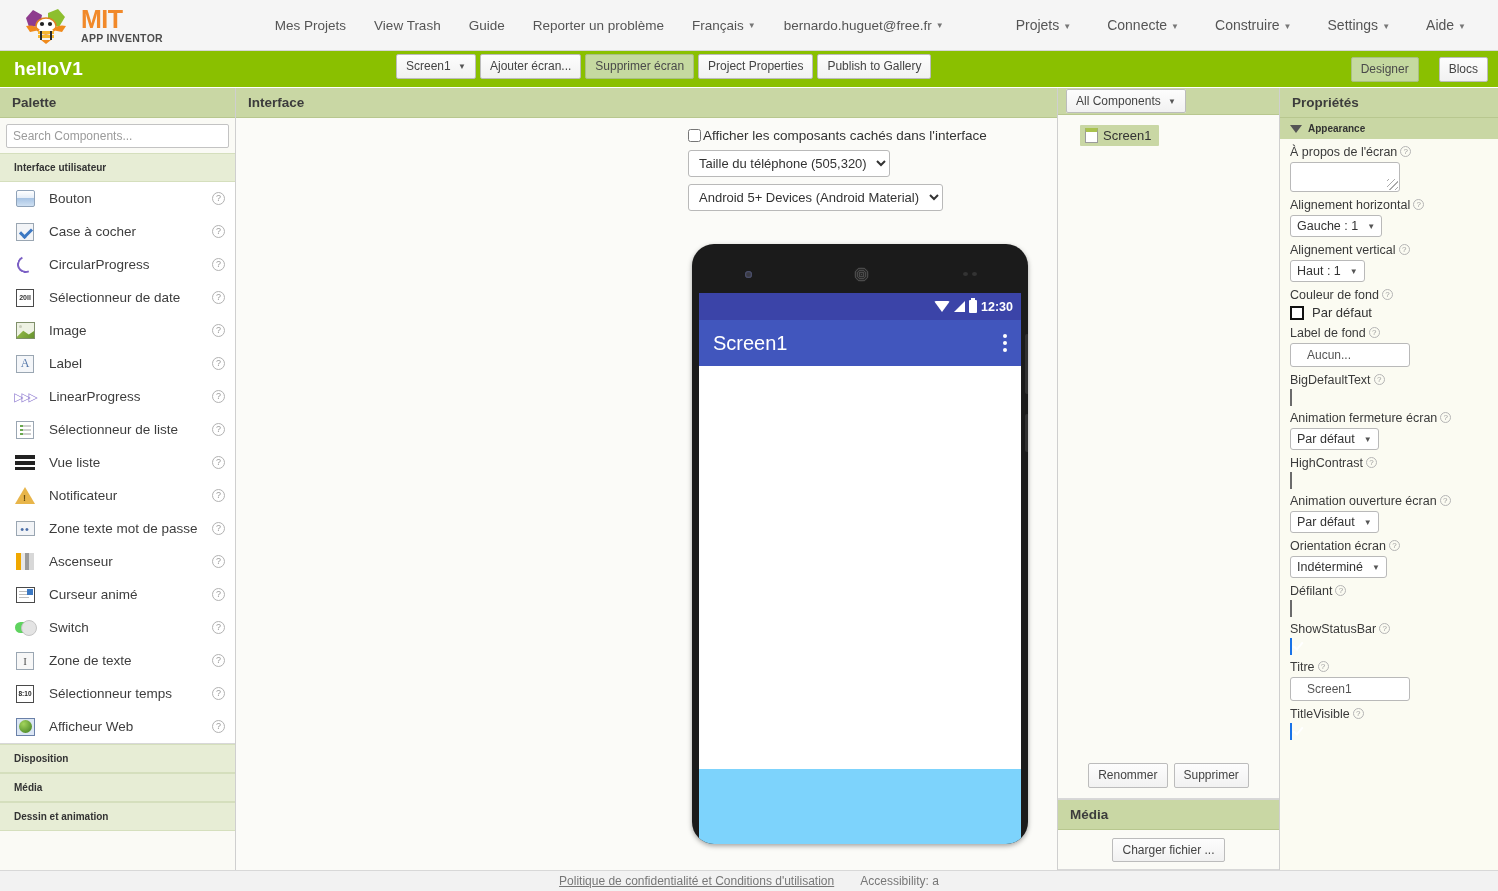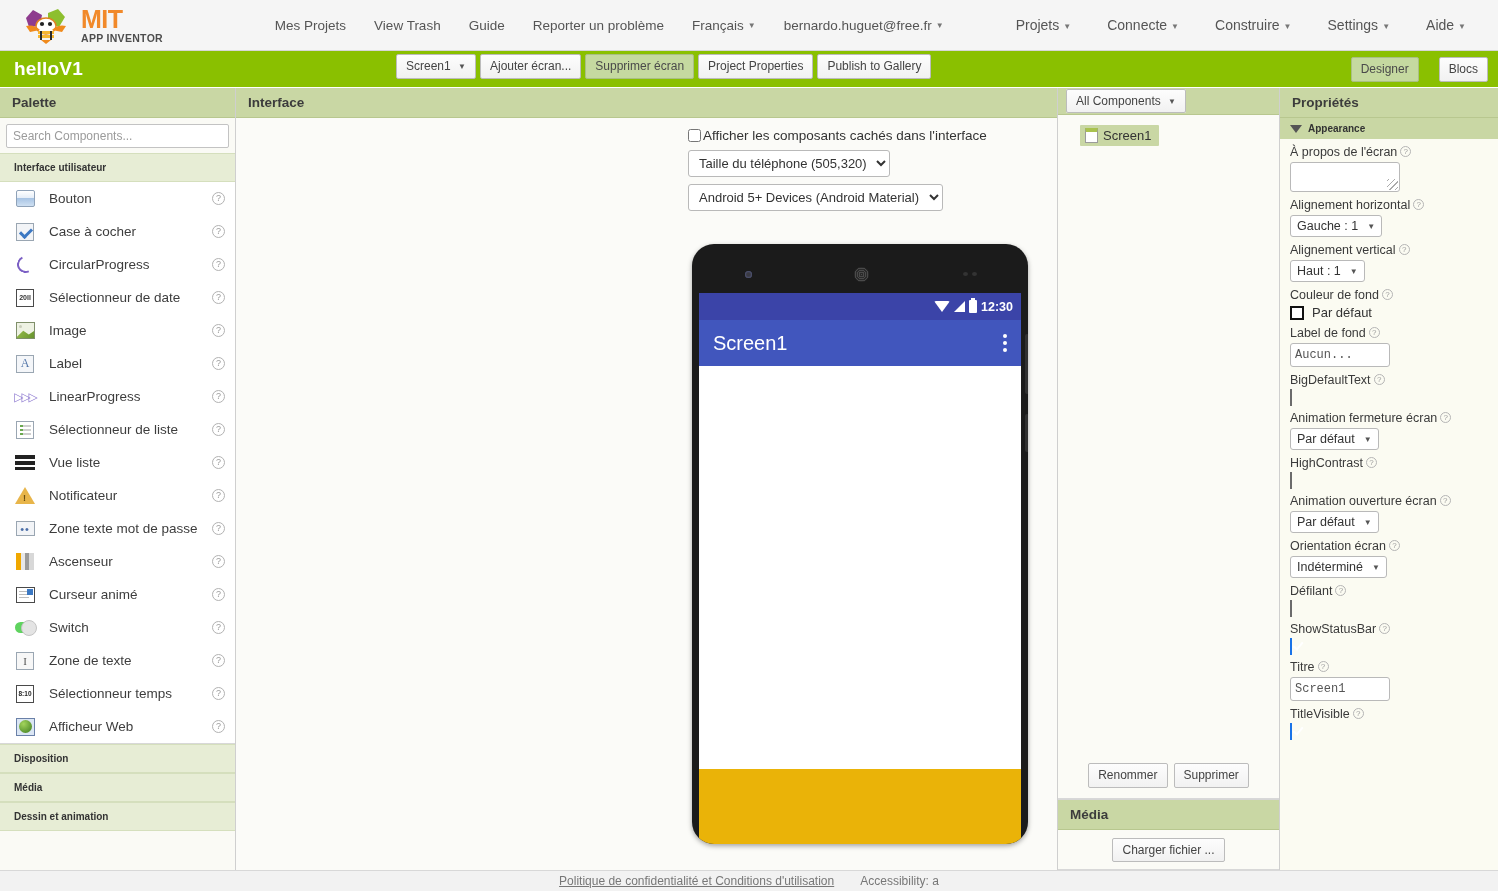--- a/index.html
+++ b/index.html
@@ -256,21 +256,21 @@
   }
   .cam { position:absolute; width:7px;height:7px;border-radius:50%;
     background:#3a3a42; left:53px; top:27px; box-shadow: inset 0 0 2px #6f7cc0; }
   .speaker { position:absolute; width:15px;height:15px;border-radius:50%;
     left:162px; top:23px;
     background: repeating-radial-gradient(circle,#4a4a4a 0 1px,#2a2a2a 1px 2px); }
   .sensor { position:absolute; width:5px;height:4px;border-radius:50%;background:#333;
     left:271px;top:28px; box-shadow: 9px 0 0 #333; }
   #phone-screen {
     width: 322px; margin: 0 auto;
-    background: #eab308;
+    background: #7dd3fc;
     height: 588px;
     position: relative;
   }
   #status-bar {
     height: 27px; background: #3b44a8;
     display: flex; align-items: center; justify-content: flex-end;
     padding-right: 8px; gap: 4px;
     color: #fff; font-size: 12.5px; font-weight: bold;
   }
   .sb-wifi { width:0;height:0;border-left:8px solid transparent;border-right:8px solid transparent;
@@ -401,25 +401,25 @@
     background: repeating-linear-gradient(135deg,#fff 0 1px,#aaa 1px 2px,#fff 2px 4px);
   }
   .prop-select {
     display: inline-flex; align-items: center; gap: 5px;
     border: 1px solid #b9b9b9; border-radius: 3px;
     background: #fff; padding: 3px 6px;
     font-size: 12.5px; color: #333; cursor: pointer;
   }
   .prop-select .caret { color: #555; }
   .prop-input {
-    width: 100px;
+    width: 120px;
     border: 1px solid #b9b9b9; border-radius: 3px;
-    background: #fff; padding: 4px 4px;
+    background: #fff; padding: 4px 16px;
     font-size: 12px; color: #555;
-    font-family: Liberation Mono, monospace;
+    font-family: Liberation Sans, sans-serif;
     outline: none;
   }
   .prop-color-row { display: flex; align-items: center; gap: 8px; }
   .color-swatch {
     width: 14px; height: 14px; border: 2px solid #111; background: #fff;
   }
   .cb { width: 14px; height: 14px; border: 1.5px solid #6b6b6b; background: #fff; cursor: pointer; }
   .cb.checked {
     background: #1a73e8; border-color: #1a73e8; position: relative;
   }

